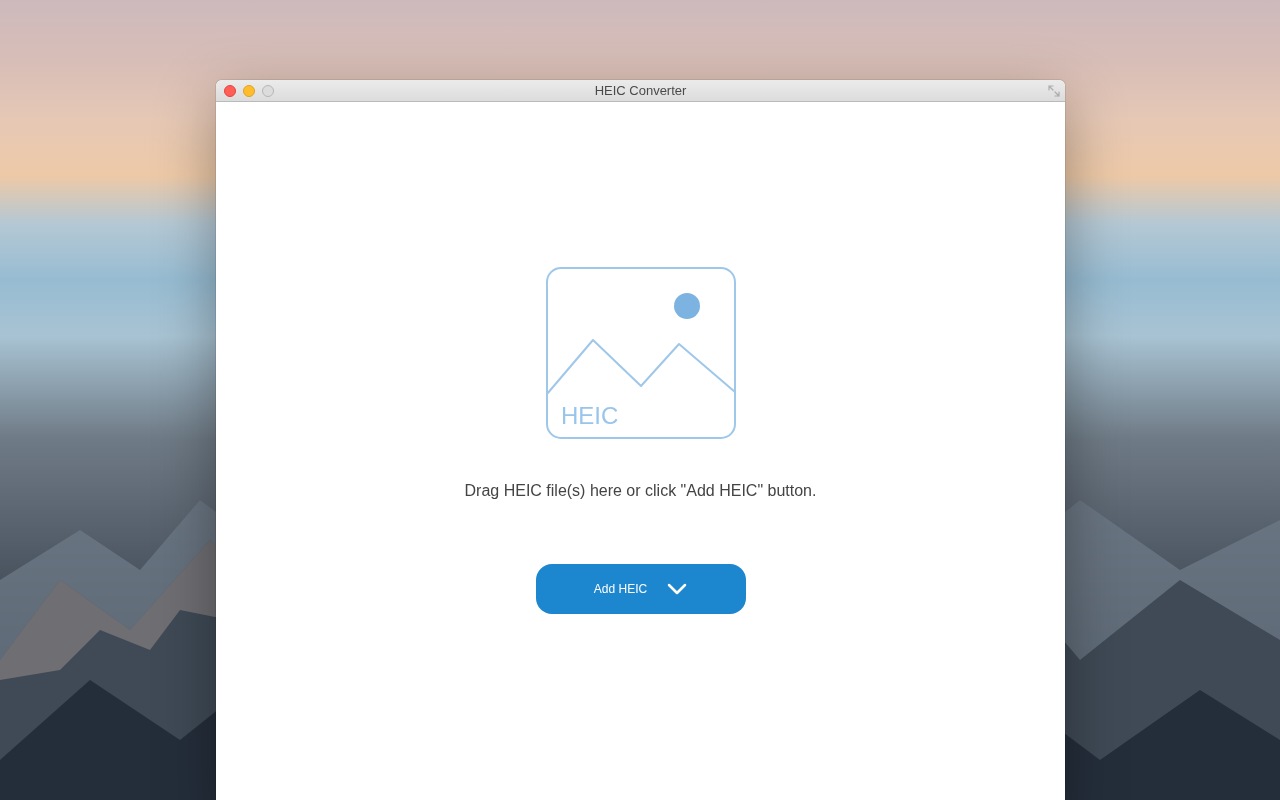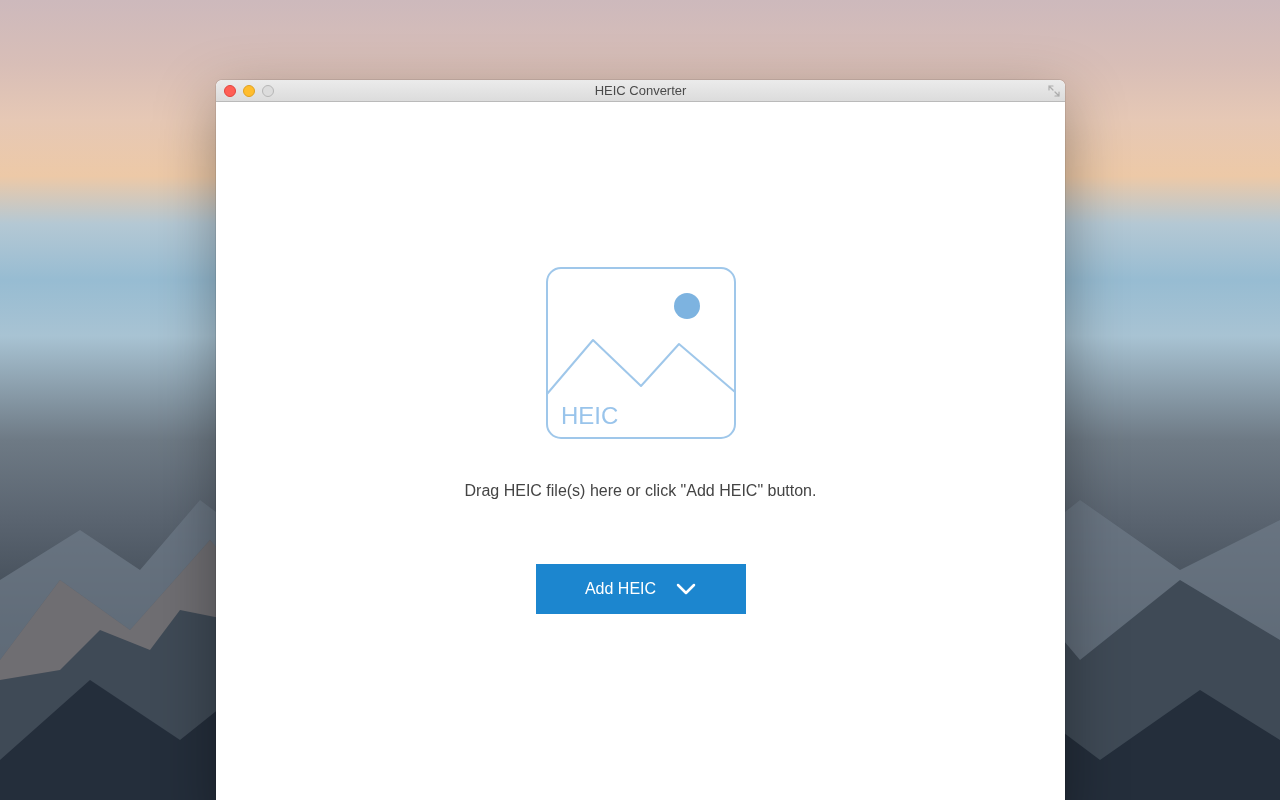--- a/index.html
+++ b/index.html
@@ -114,22 +114,22 @@
       font-size: 16px;
       color: #444;
       margin-bottom: 44px;
     }
     .add-button {
       width: 210px;
       height: 50px;
       background: #1c86cf;
       color: #ffffff;
       border: none;
-      border-radius: 0;
-      font-size: 16px;
+      border-radius: 16px;
+      font-size: 12px;
       font-weight: 500;
       display: flex;
       align-items: center;
       justify-content: center;
       gap: 20px;
       cursor: pointer;
     }
     .chevron {
       display: inline-flex;
       align-items: center;

